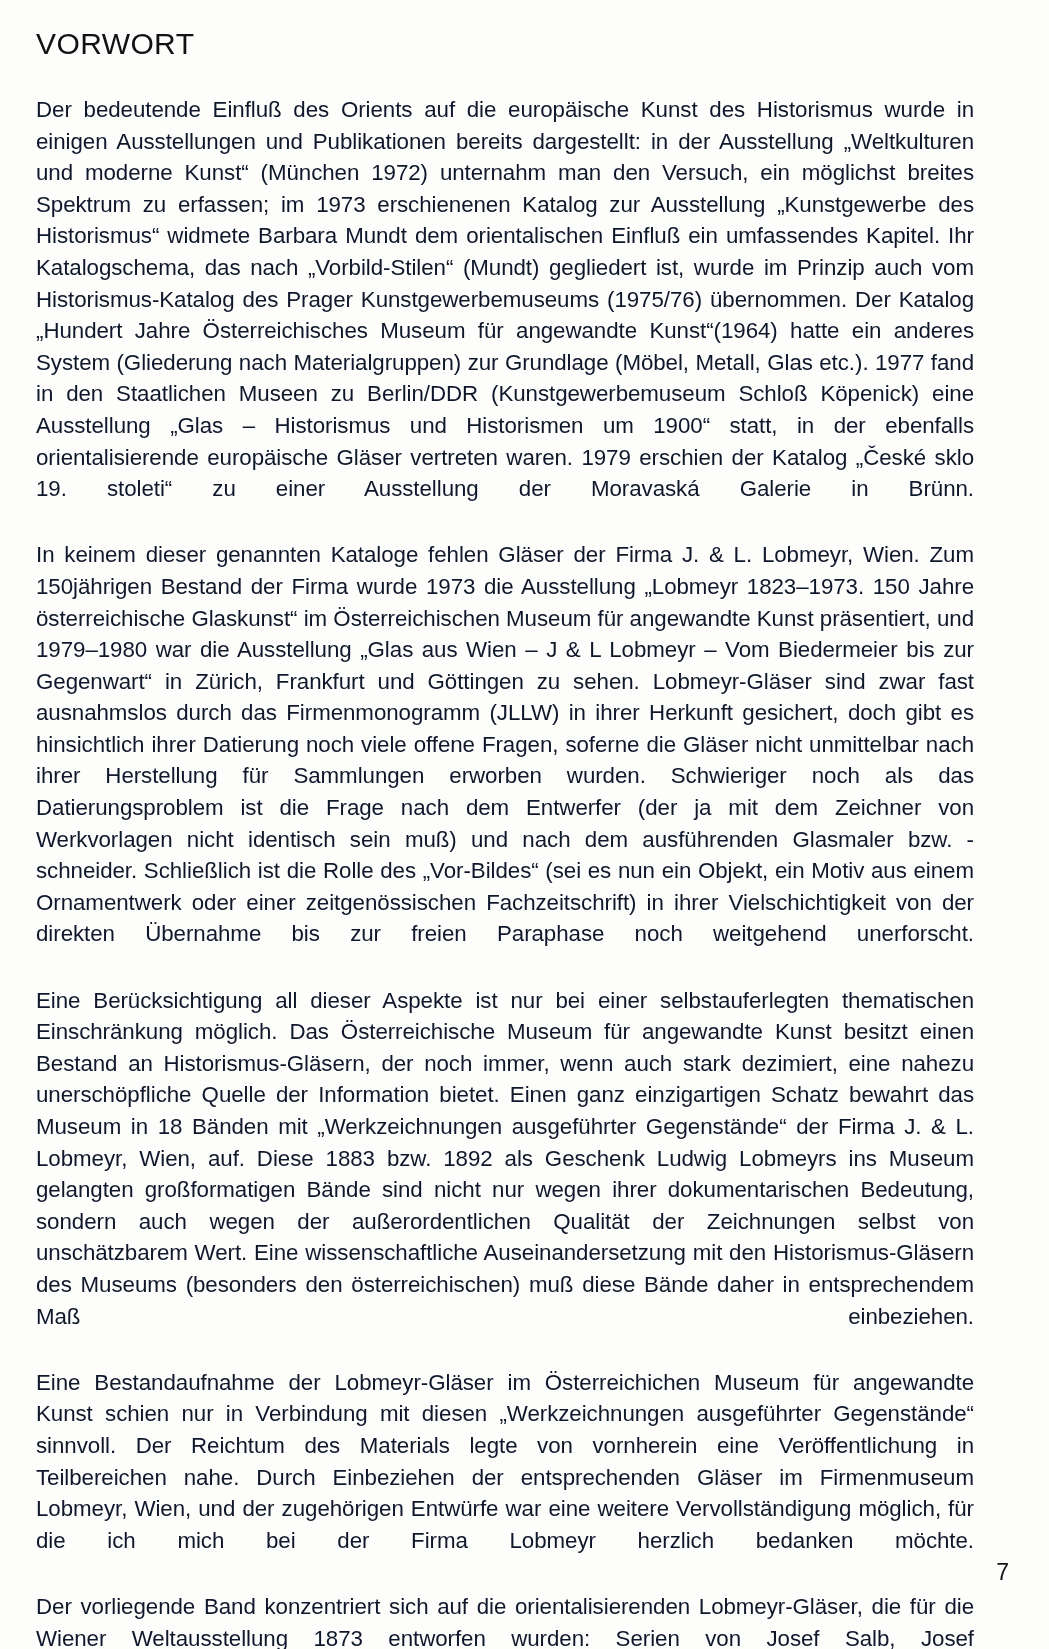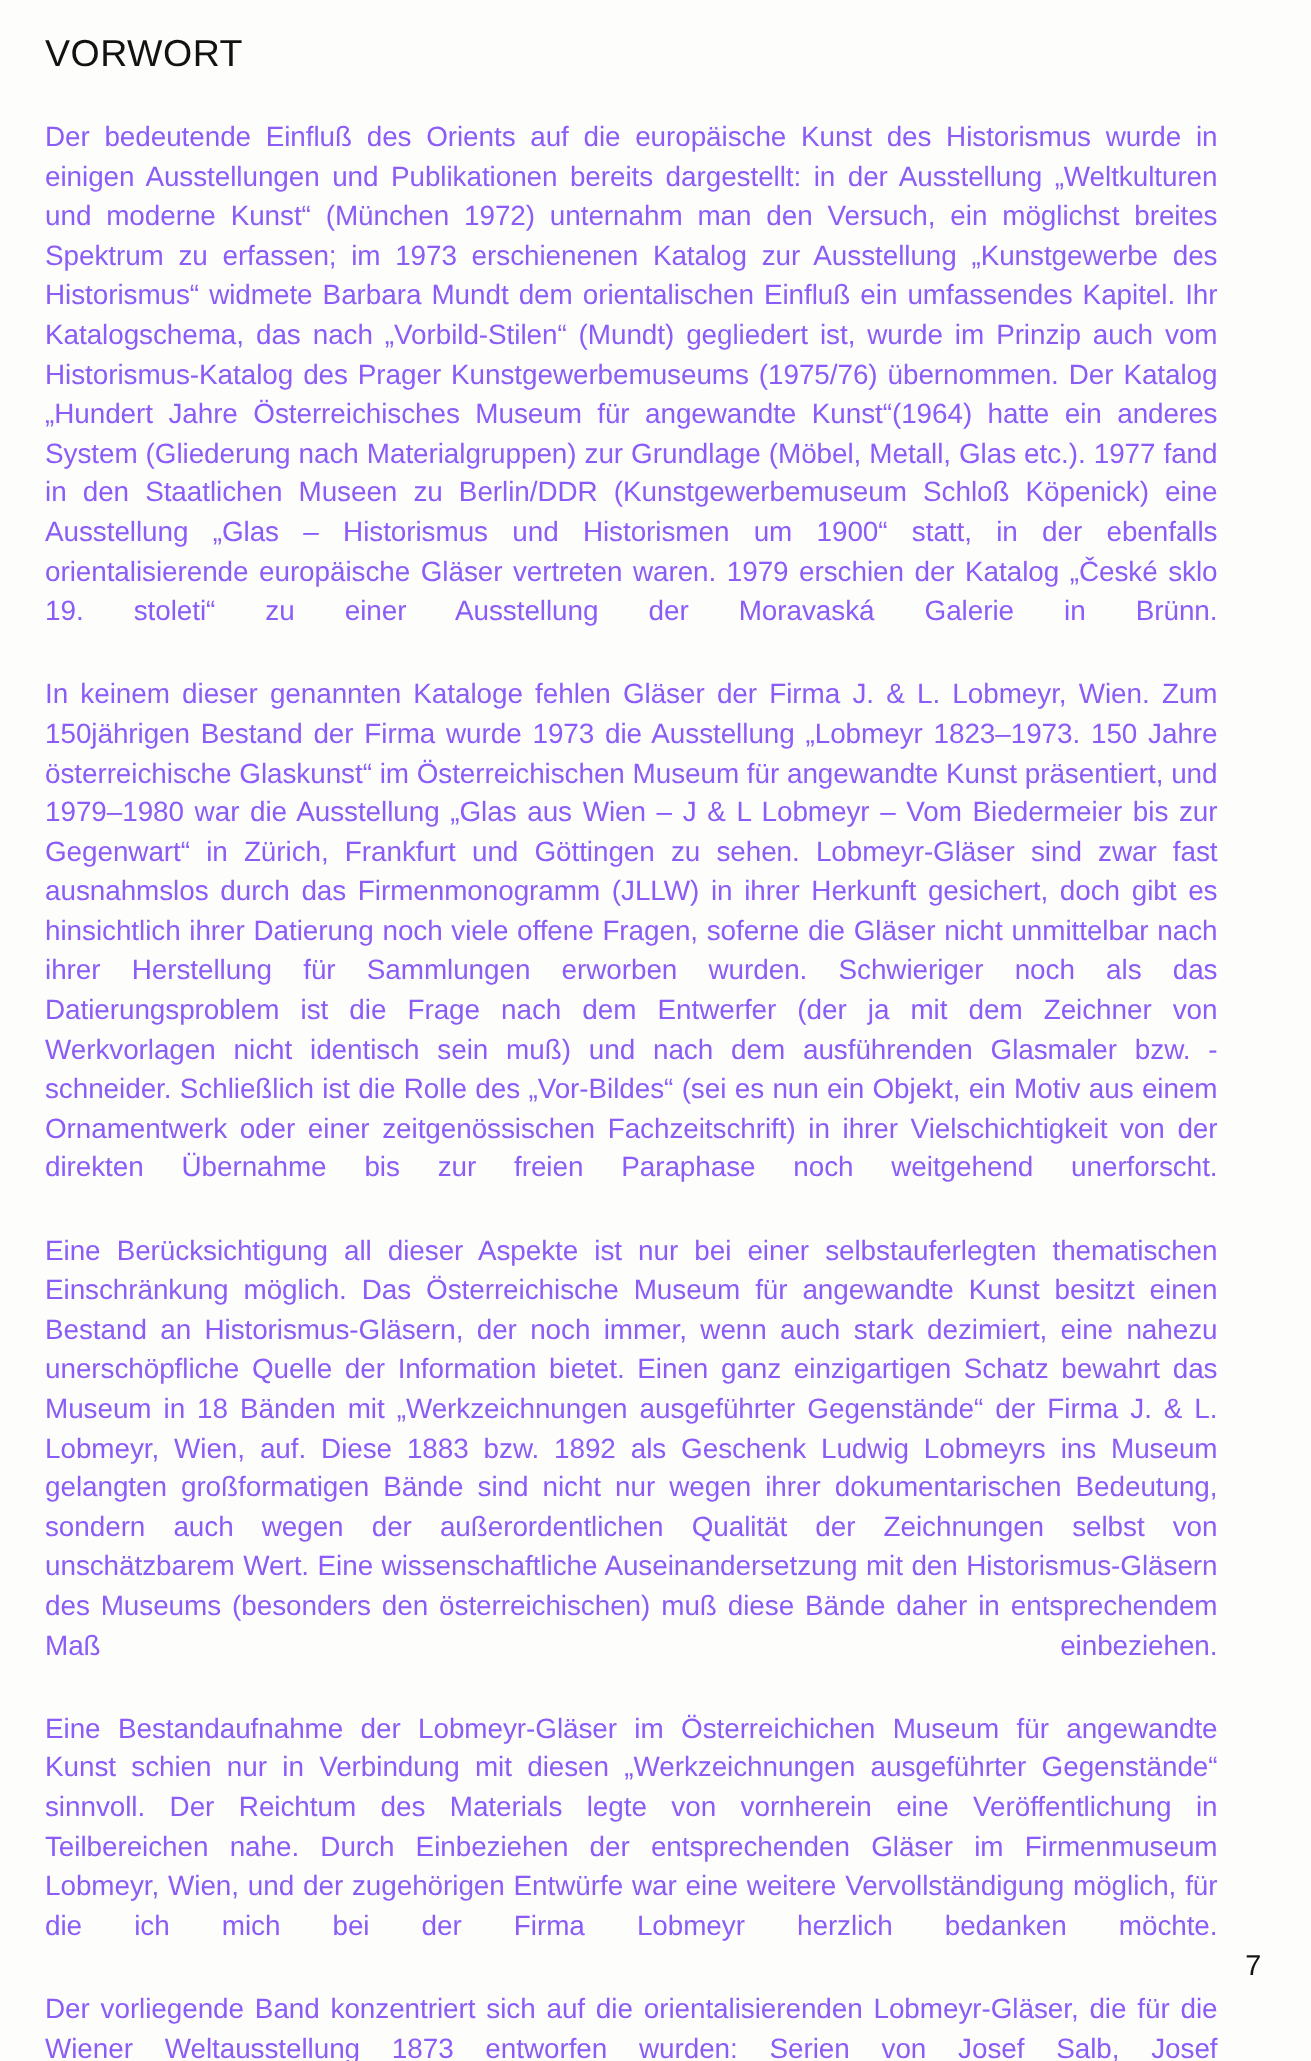--- a/index.html
+++ b/index.html
@@ -35,21 +35,21 @@
     margin: 0 0 34px 0;
     color: #121212;
     line-height: 1.1;
   }
   .body-text p {
     margin: 0 0 3px 0;
     font-size: 22.3px;
     line-height: 31.6px;
     text-align: justify;
     text-justify: inter-word;
-    color: #8b5cf6;
+    color: #0f172a;
     letter-spacing: -0.05px;
     word-spacing: 0px;
     hyphens: none;
   }
   .body-text p:last-child {
     margin-bottom: 0;
   }
   
   .body-text p::after {
     content: "";

